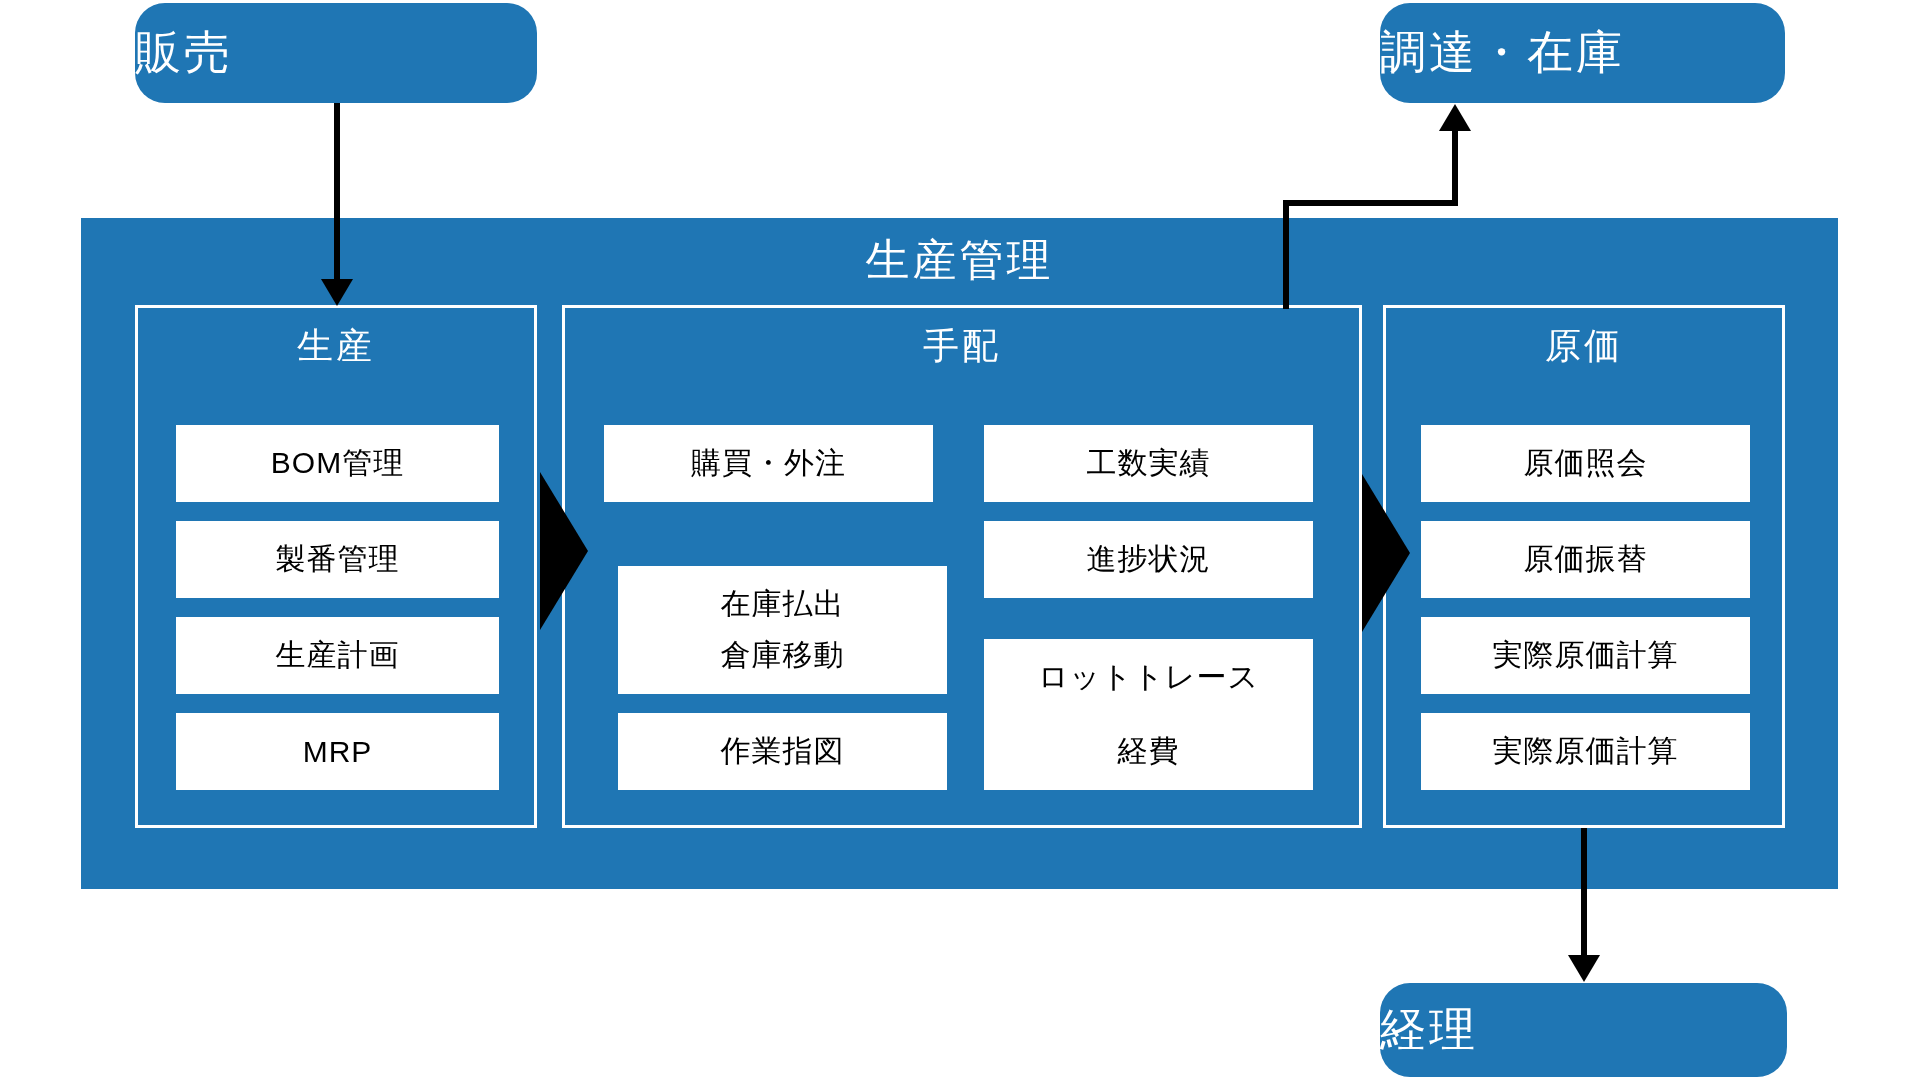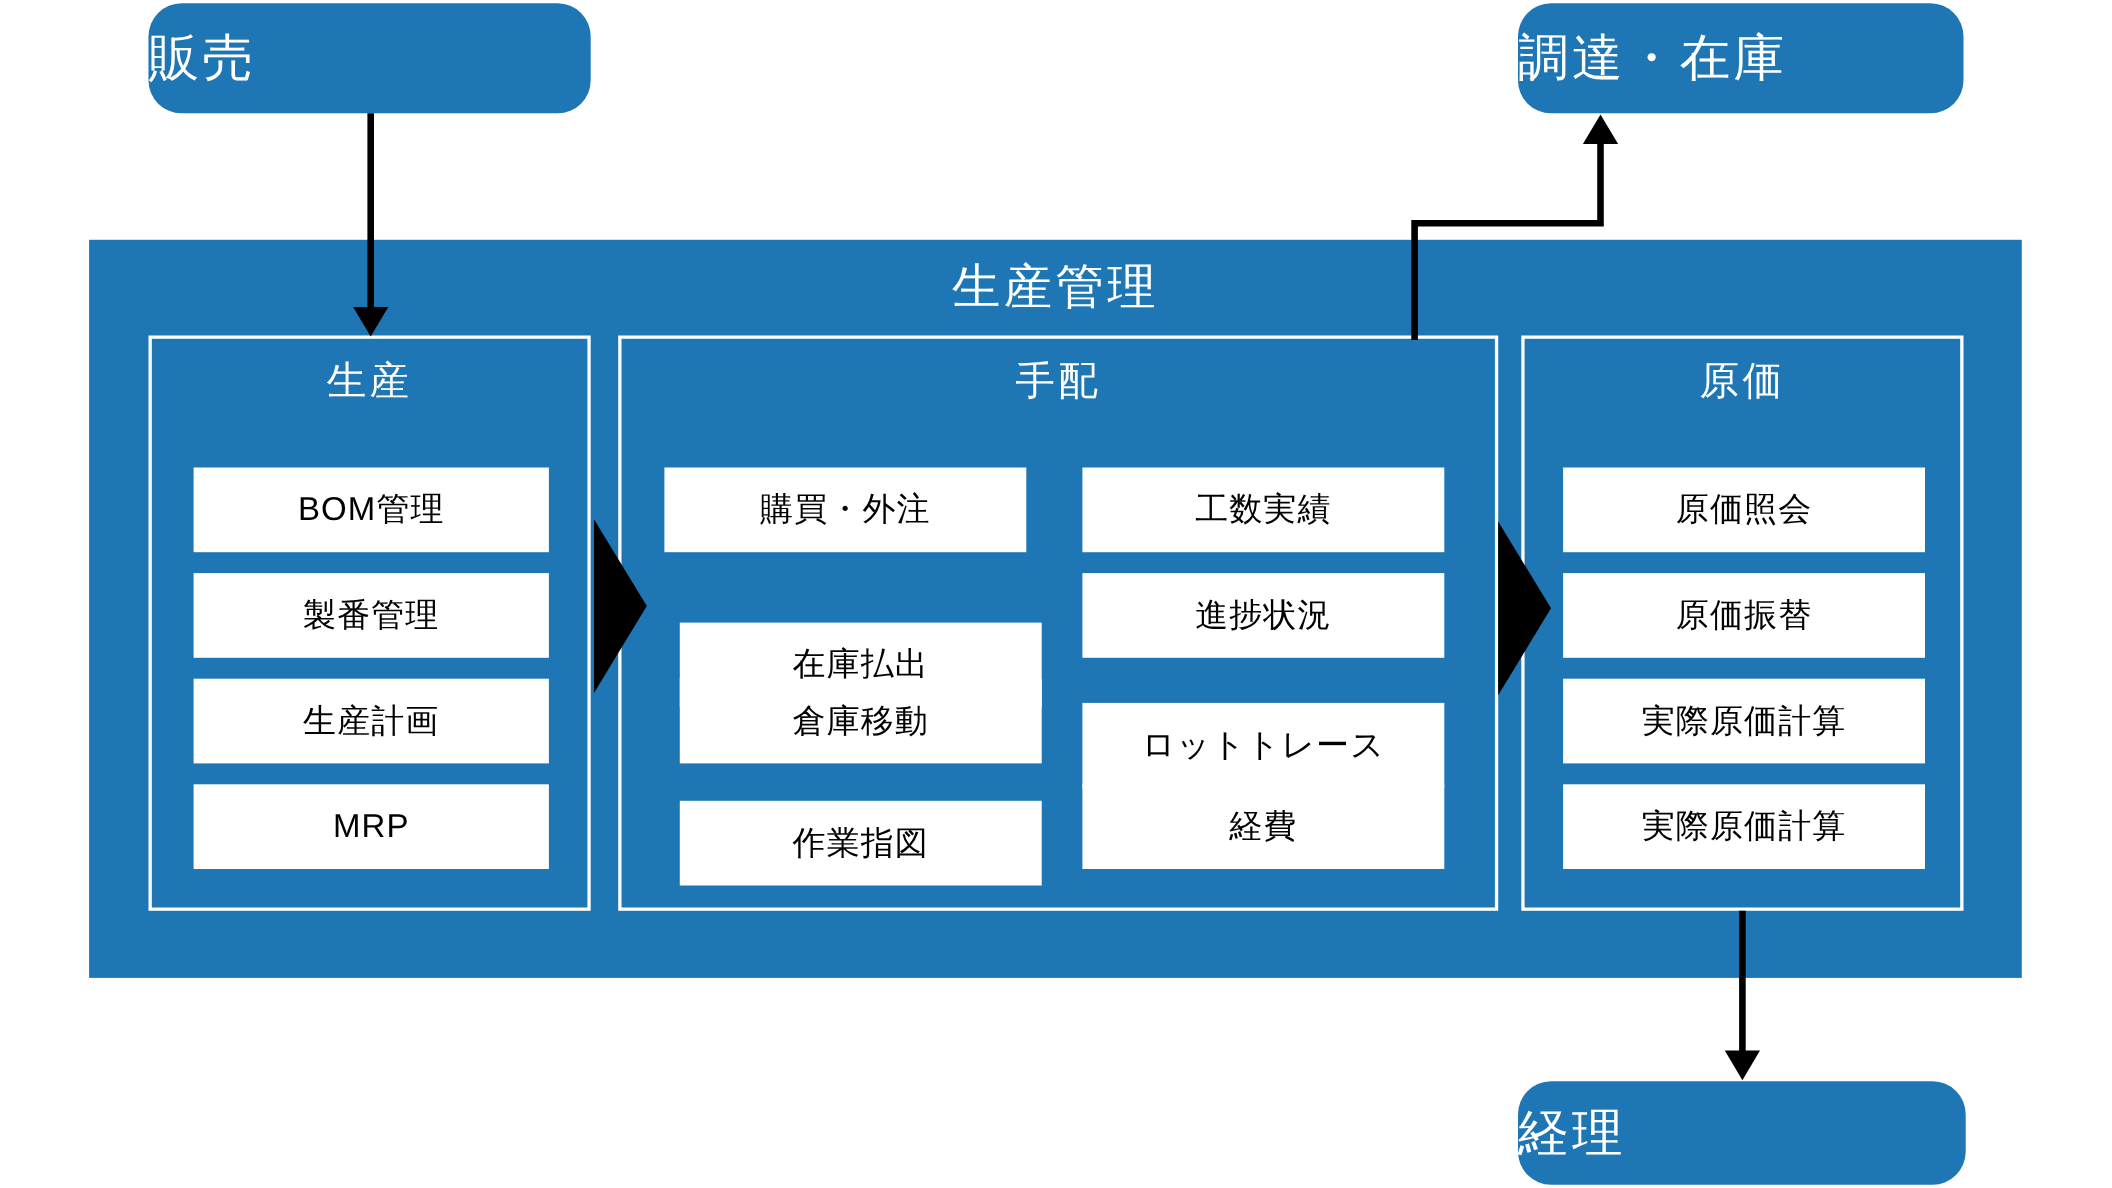--- a/index.html
+++ b/index.html
@@ -64,21 +64,21 @@
 <div class="item" style="left:176px;top:521px;width:323px;height:77px;">製番管理</div>
 <div class="item" style="left:176px;top:617px;width:323px;height:77px;">生産計画</div>
 <div class="item" style="left:176px;top:713px;width:323px;height:77px;">MRP</div>
 
 <div class="abs section" style="left:562px;top:305px;width:800px;height:523px;">
   <div class="section-title">手配</div>
 </div>
 <div class="item" style="left:604px;top:425px;width:329px;height:77px;text-align:right;">購買・外注</div>
 <div class="item" style="left:618px;top:521px;width:329px;height:77px;margin-top:45px;">在庫払出</div>
 <div class="item" style="left:618px;top:617px;width:329px;height:77px;">倉庫移動</div>
-<div class="item" style="left:618px;top:713px;width:329px;height:77px;margin-top:15px;">作業指図</div>
+<div class="item" style="left:618px;top:713px;width:329px;height:77px;">作業指図</div>
 <div class="item" style="left:984px;top:425px;width:329px;height:77px;">工数実績</div>
 <div class="item" style="left:984px;top:521px;width:329px;height:77px;">進捗状況</div>
 <div class="item" style="left:984px;top:617px;width:329px;height:77px;margin-top:22px;">ロットトレース</div>
 <div class="item" style="left:984px;top:713px;width:329px;height:77px;">経費</div>
 
 <div class="abs section" style="left:1383px;top:305px;width:402px;height:523px;">
   <div class="section-title">原価</div>
 </div>
 <div class="item" style="left:1421px;top:425px;width:329px;height:77px;">原価照会</div>
 <div class="item" style="left:1421px;top:521px;width:329px;height:77px;">原価振替</div>

